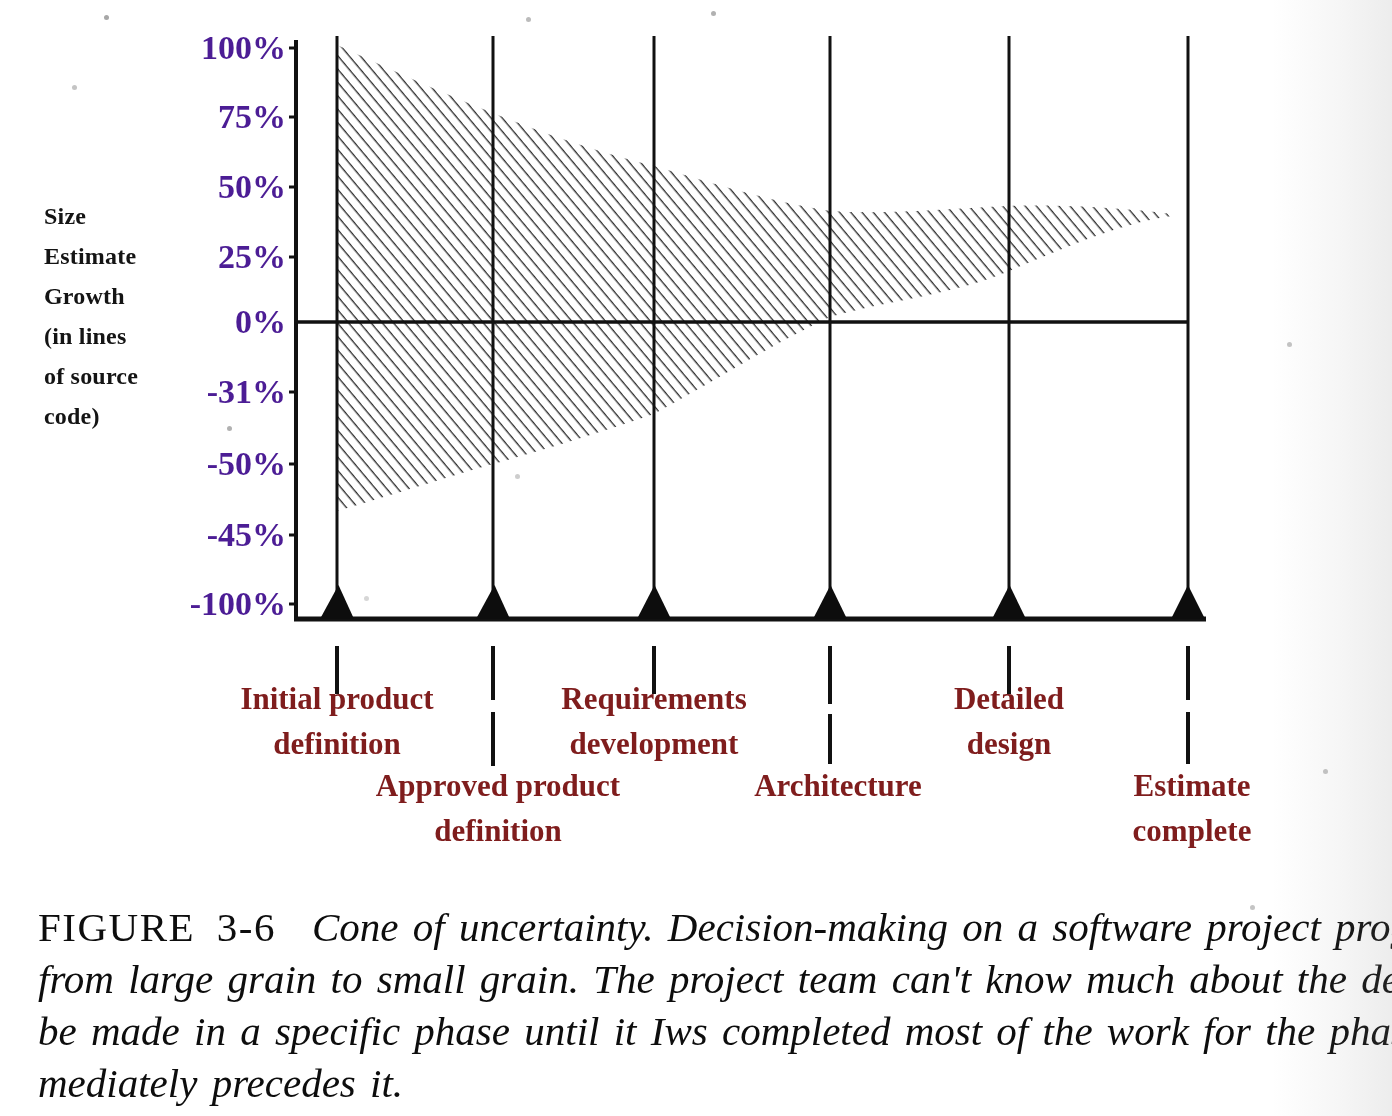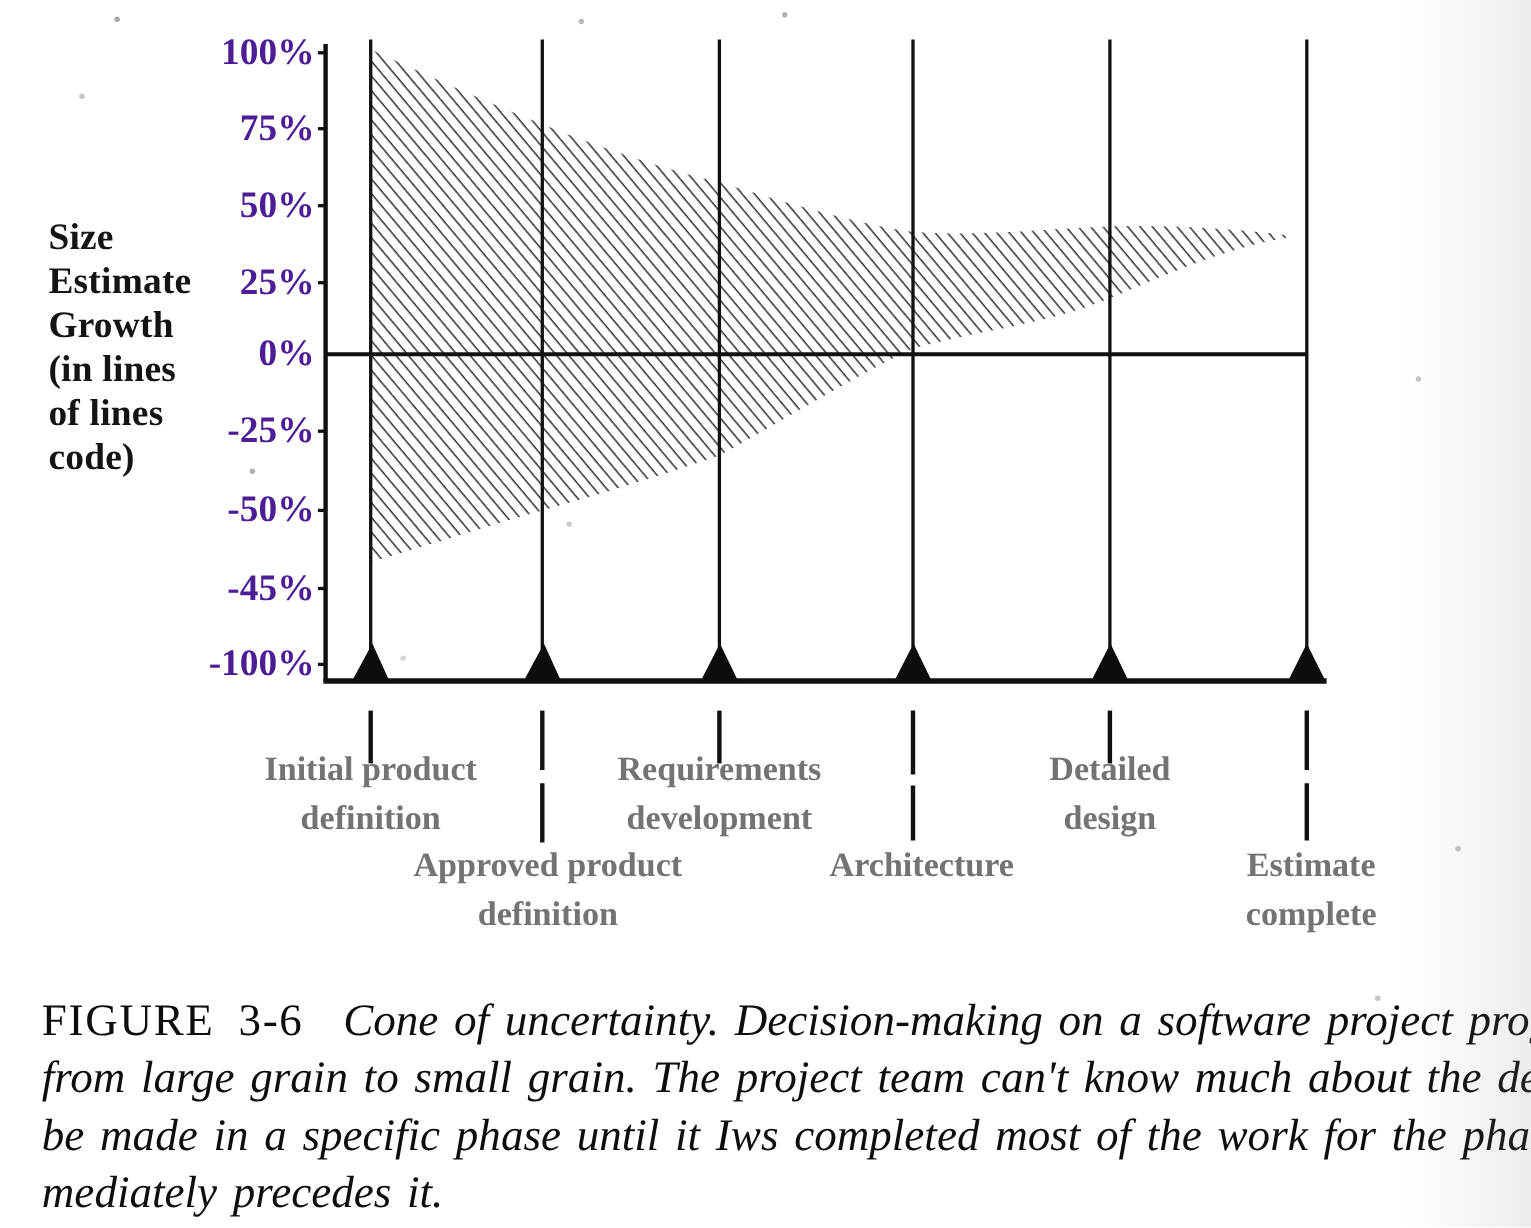--- a/index.html
+++ b/index.html
@@ -8,34 +8,34 @@
     width:1392px;height:1116px;
     background:#ffffff;
     overflow:hidden;
     font-family:"Liberation Serif", serif;
     color:#111;
   }
   .chart-svg{position:absolute;left:0;top:0;}
   
   .ylabel{
     position:absolute;left:44px;top:196px;width:215px;
-    font-size:34px;font-weight:700;line-height:40px;color:#141414;
+    font-size:24px;font-weight:700;line-height:40px;color:#141414;
     letter-spacing:0.2px;
   }
   .ylabel div{white-space:nowrap;}
   
   .ytick{
     position:absolute;left:110px;width:176px;height:40px;
     text-align:right;font-size:34px;font-weight:700;color:#4c1d95;
     line-height:40px;white-space:nowrap;
   }
   
   .phase{
     position:absolute;width:340px;text-align:center;
-    font-size:31px;font-weight:700;line-height:45px;color:#737373;
+    font-size:31px;font-weight:700;line-height:45px;color:#7f1d1d;
   }
   .phase div{white-space:nowrap;}
   
   .caption{
     position:absolute;left:38px;top:901px;width:1336px;
     font-size:41px;line-height:52px;color:#0d0d0d;
   }
   .cap-line{white-space:nowrap;}
   .cap-tag{
     font-style:normal;font-weight:400;letter-spacing:1.5px;
@@ -133,30 +133,30 @@
       <line x1="1009" y1="646" x2="1009" y2="694"></line>
       <line x1="1188" y1="646" x2="1188" y2="764" stroke-dasharray="54 12"></line>
     </g>
   </svg>
 
   <div class="ylabel">
     <div>Size</div>
     <div>Estimate</div>
     <div>Growth</div>
     <div>(in lines</div>
-    <div>of lines</div>
+    <div>of source</div>
     <div>code)</div>
   </div>
 
   <div class="ytick" style="top:28px;">100%</div>
   <div class="ytick" style="top:97px;">75%</div>
   <div class="ytick" style="top:167px;">50%</div>
   <div class="ytick" style="top:237px;">25%</div>
   <div class="ytick" style="top:302px;">0%</div>
-  <div class="ytick" style="top:372px;">-25%</div>
+  <div class="ytick" style="top:372px;">-31%</div>
   <div class="ytick" style="top:444px;">-50%</div>
   <div class="ytick" style="top:515px;">-45%</div>
   <div class="ytick" style="top:584px;">-100%</div>
 
   <div class="phase" style="left:167px;top:676px;">
     <div>Initial product</div>
     <div>definition</div>
   </div>
   <div class="phase" style="left:484px;top:676px;">
     <div>Requirements</div>

